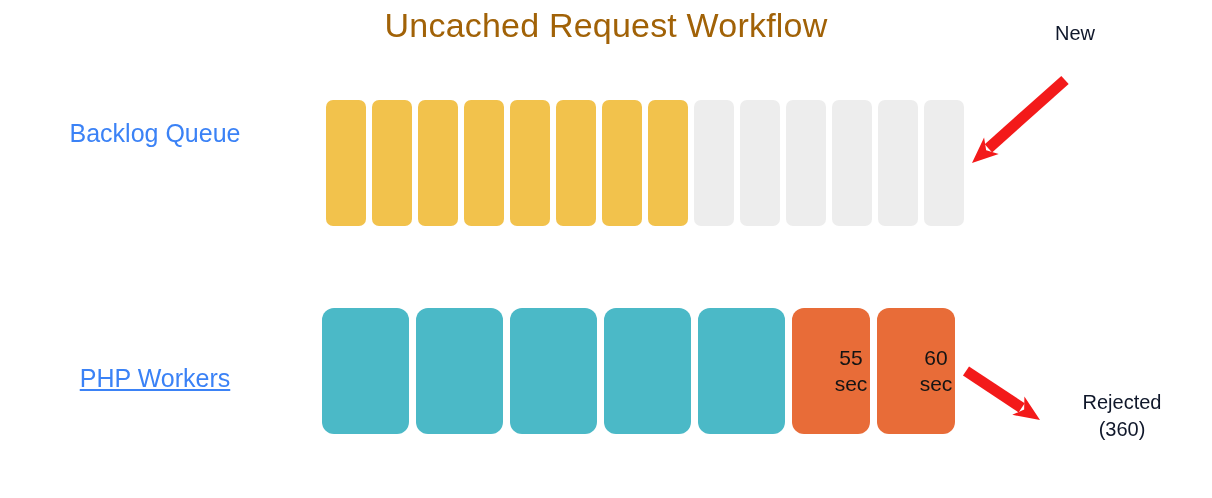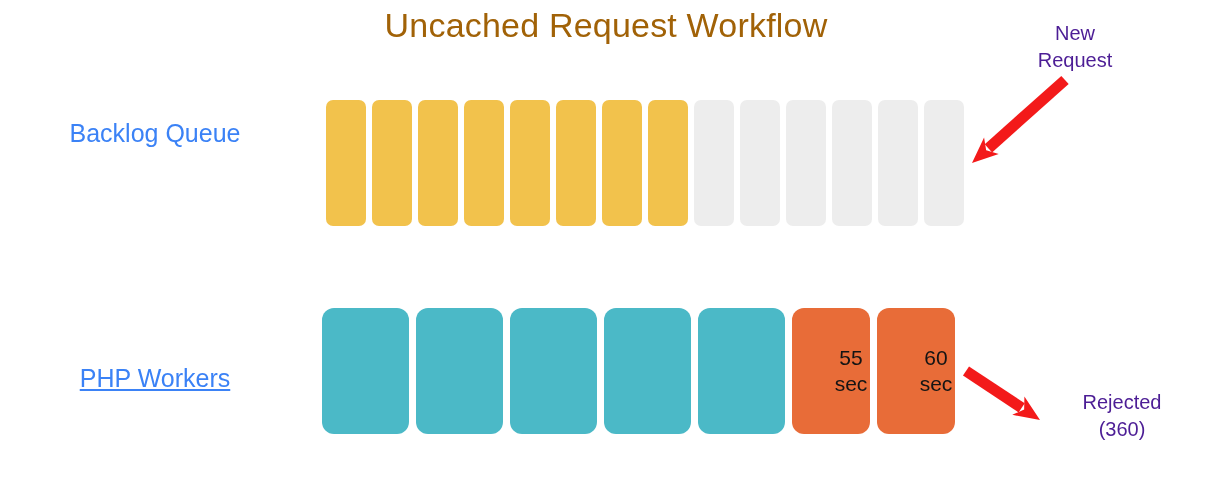--- a/index.html
+++ b/index.html
@@ -108,21 +108,21 @@
   .worker-time-value,
   .worker-time-unit {
     display: block;
     margin-left: 40px;
   }
 
   
   .annotation {
     position: absolute;
     font-size: 20px;
-    color: #4c1d95;
+    color: #0f172a;
     text-align: center;
     line-height: 1.35;
     white-space: nowrap;
   }
   #annotation-new-request {
     left: 995px;
     top: 20px;
     width: 160px;
   }
   #annotation-rejected {
@@ -181,21 +181,20 @@
         <span class="worker-time-unit">sec</span>
       </div>
       <div class="worker-slot overloaded">
         <span class="worker-time-value">60</span>
         <span class="worker-time-unit">sec</span>
       </div>
     </div>
 
   <div class="annotation" id="annotation-new-request">
     <span class="annotation-line">New</span>
-    <span class="annotation-line">Request</span>
   </div>
 
   <div class="annotation" id="annotation-rejected">
     <span class="annotation-line">Rejected</span>
     <span class="annotation-line">(360)</span>
   </div>
 
   <svg id="arrow-layer" viewBox="0 0 1212 498">
       <g>
         <line x1="1065" y1="80" x2="988.4137596933942" y2="148.35116070374494" stroke="#F31A1A" stroke-width="11" stroke-linecap="butt"></line>

